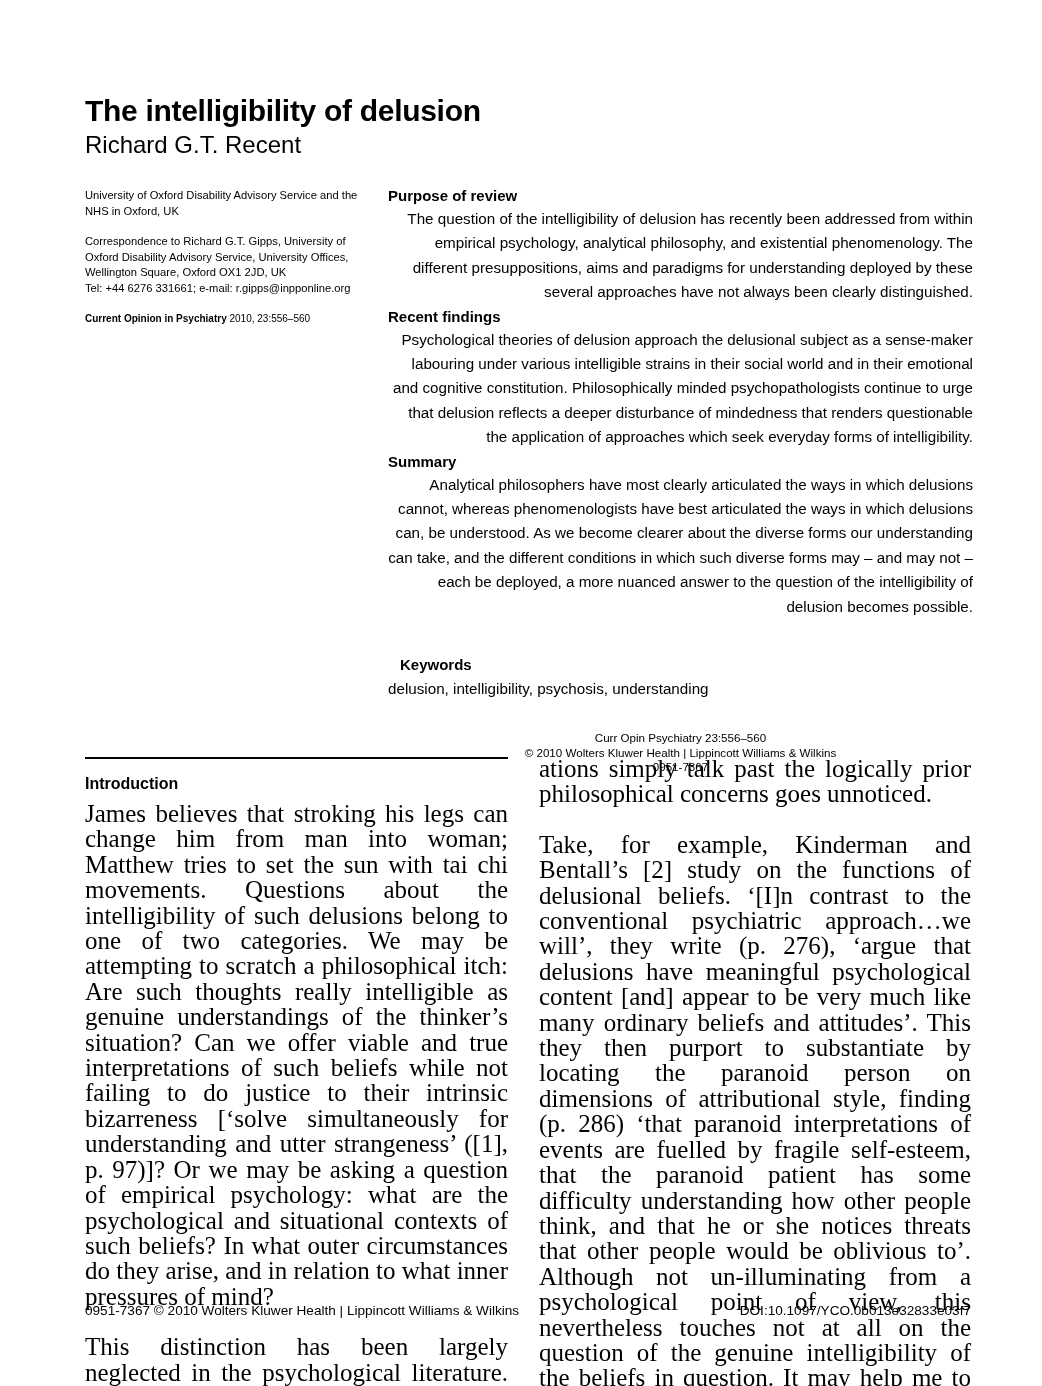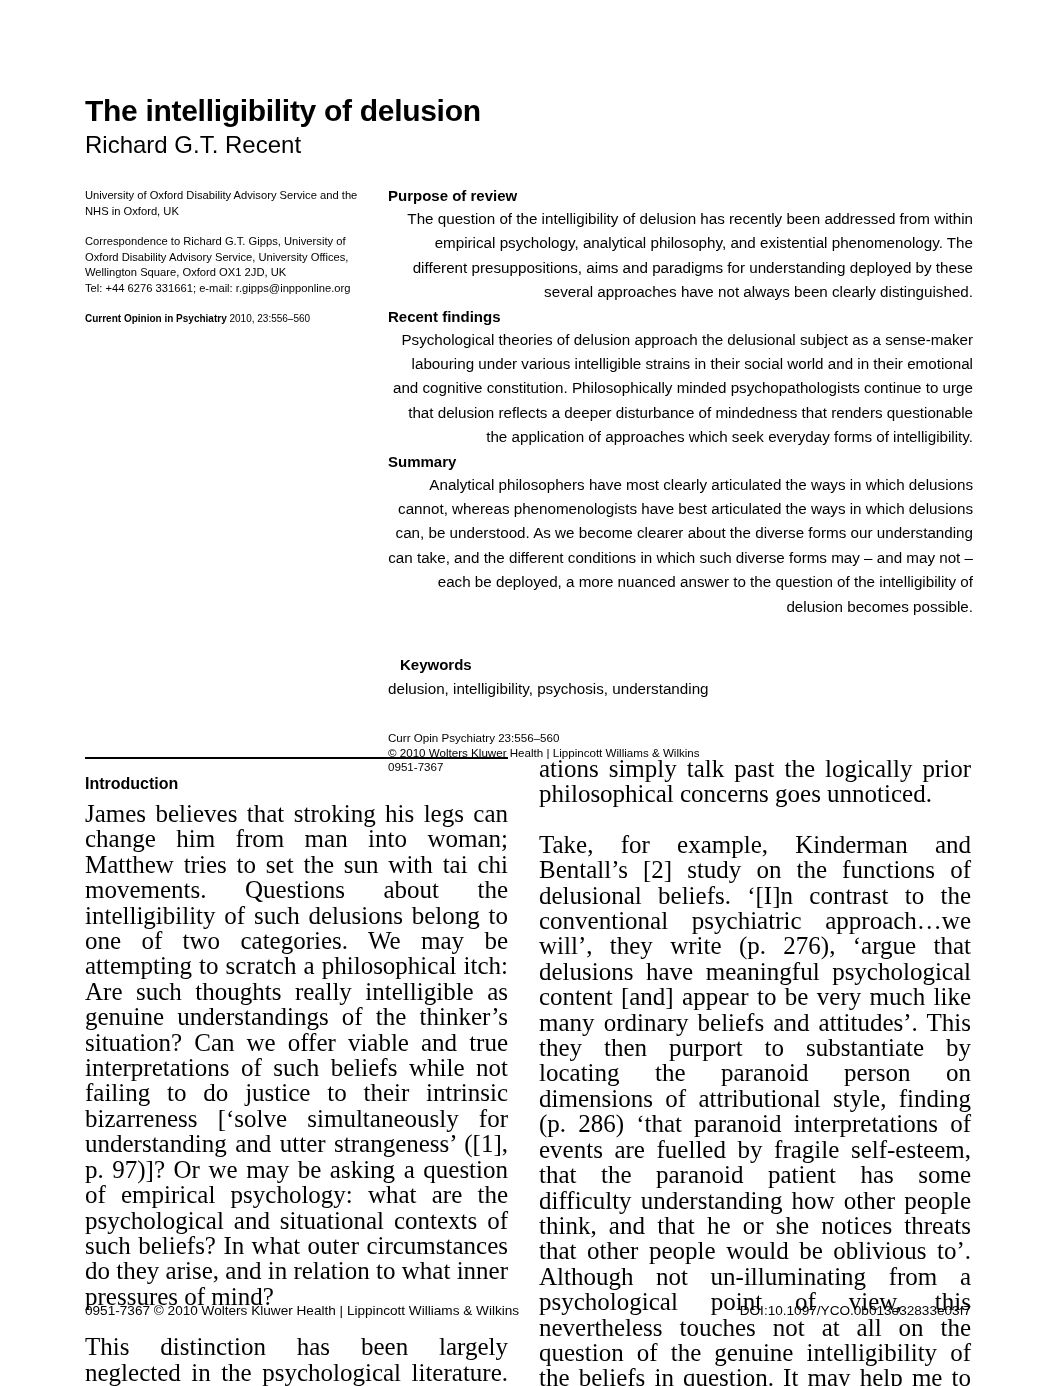--- a/index.html
+++ b/index.html
@@ -91,20 +91,21 @@
   }
   .keywords-text {
     font-size: 15.2px;
     line-height: 24px;
     margin: 0;
   }
   .cite-block {
     margin-top: 30px;
     font-size: 11.6px;
     line-height: 14.5px;
+    text-align: center;
   }
 
   
   .rule {
     position: absolute;
     left: 85px;
     top: 757px;
     width: 423px;
     height: 2px;
     background: #000;

